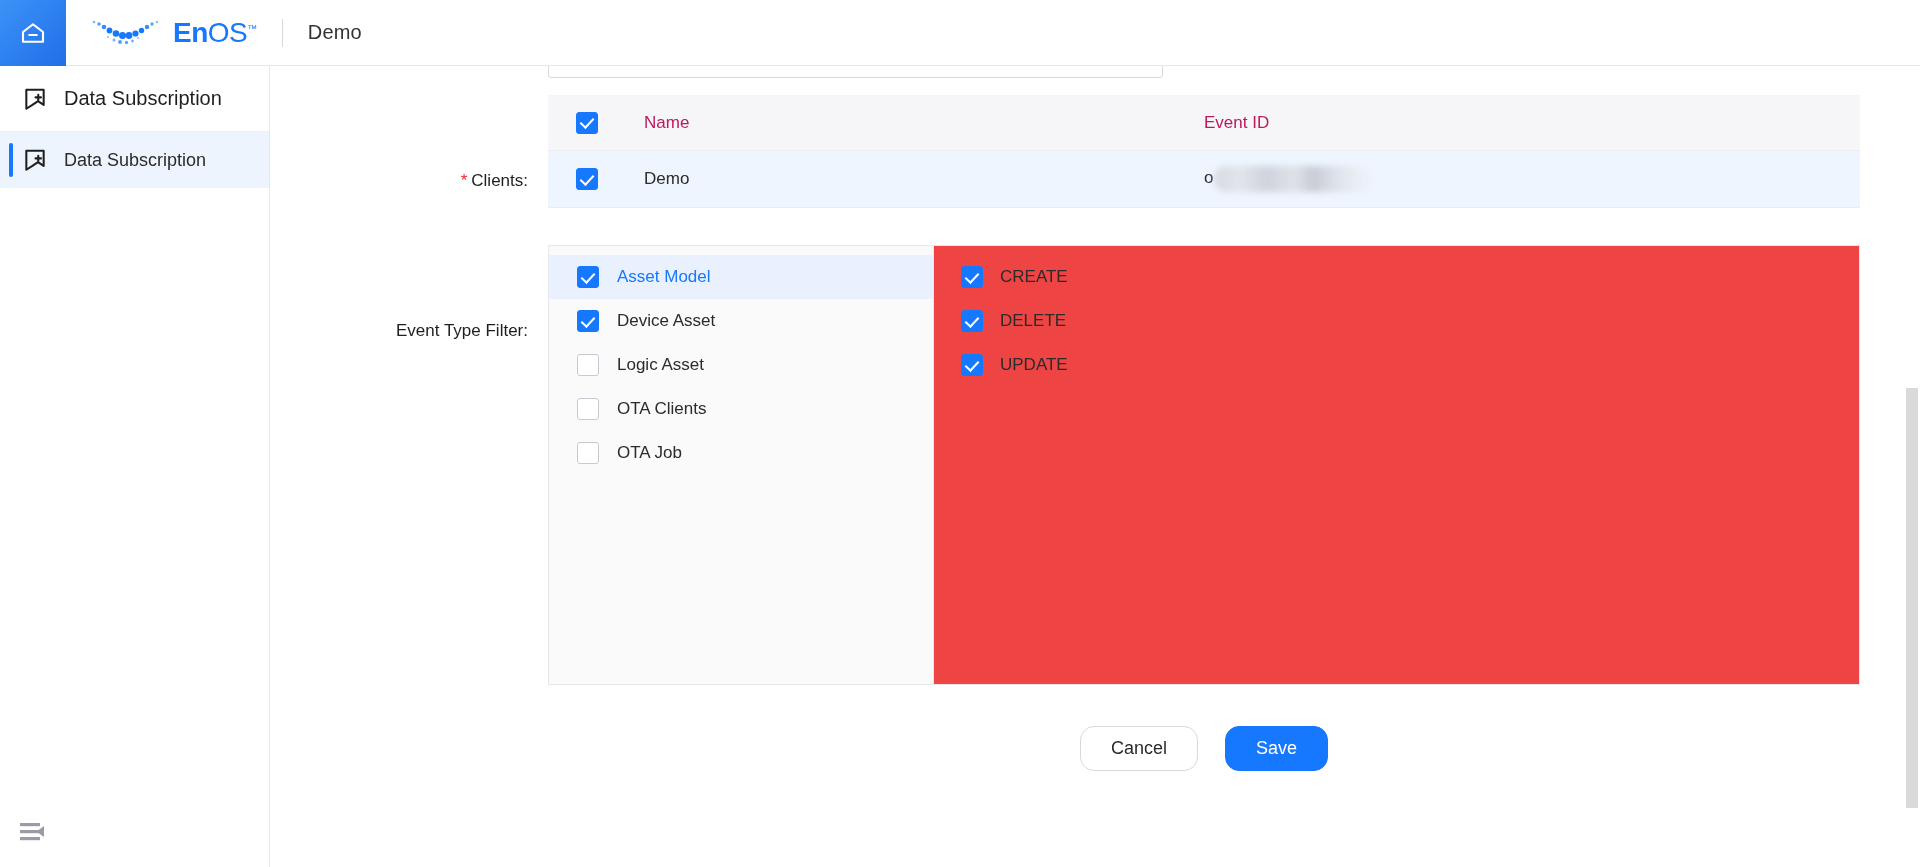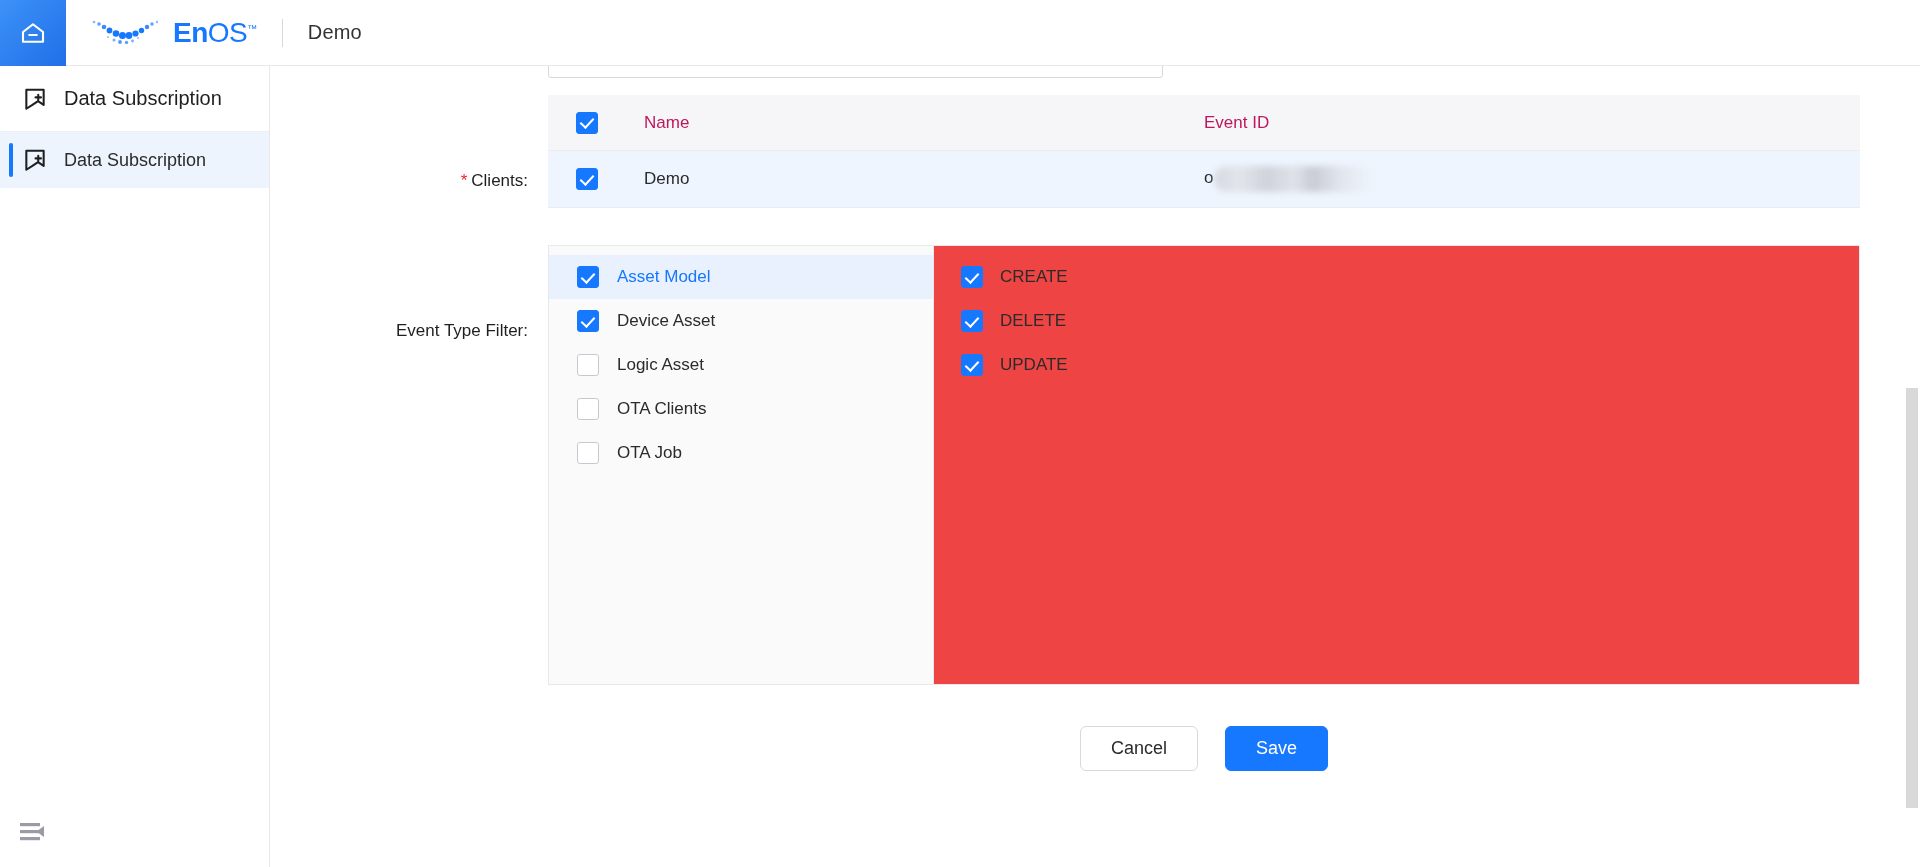--- a/index.html
+++ b/index.html
@@ -192,21 +192,21 @@
   .etf-label { font-size: 17px; color: #2b2b2b; white-space: nowrap; text-align: center; }
   .etf-right .etf-item { padding-left: 27px; gap: 17px; }
 
   
   .footer-btns {
     position: absolute; left: 278px; top: 660px;
     width: 1312px; display: flex; justify-content: center;
     gap: 27px;
   }
   .btn {
-    height: 45px; border-radius: 6px; font-size: 18px;
+    height: 45px; border-radius: 14px; font-size: 18px;
     display: inline-flex; align-items: center; justify-content: center;
     cursor: pointer; padding: 4px 30px; white-space: nowrap;
   }
   .btn-default { background: #fff; border: 1px solid #d9d9d9; color: #2b2b2b; min-width: 115px; }
   .btn-primary { background: #1677ff; border: 1px solid #1677ff; color: #fff; min-width: 95px; }
 
   
   .scrollbar-track {
     position: absolute; right: 0; top: 66px; width: 16px; height: 801px;
     background: transparent; z-index: 30;

